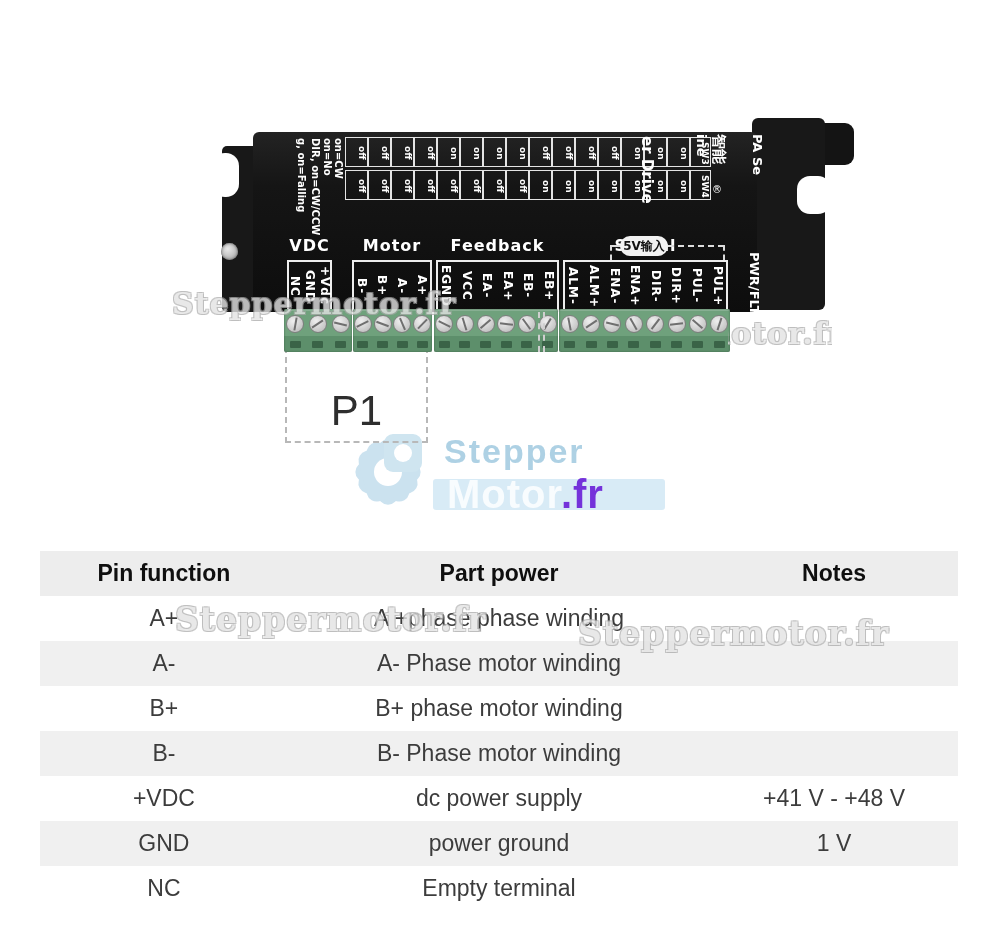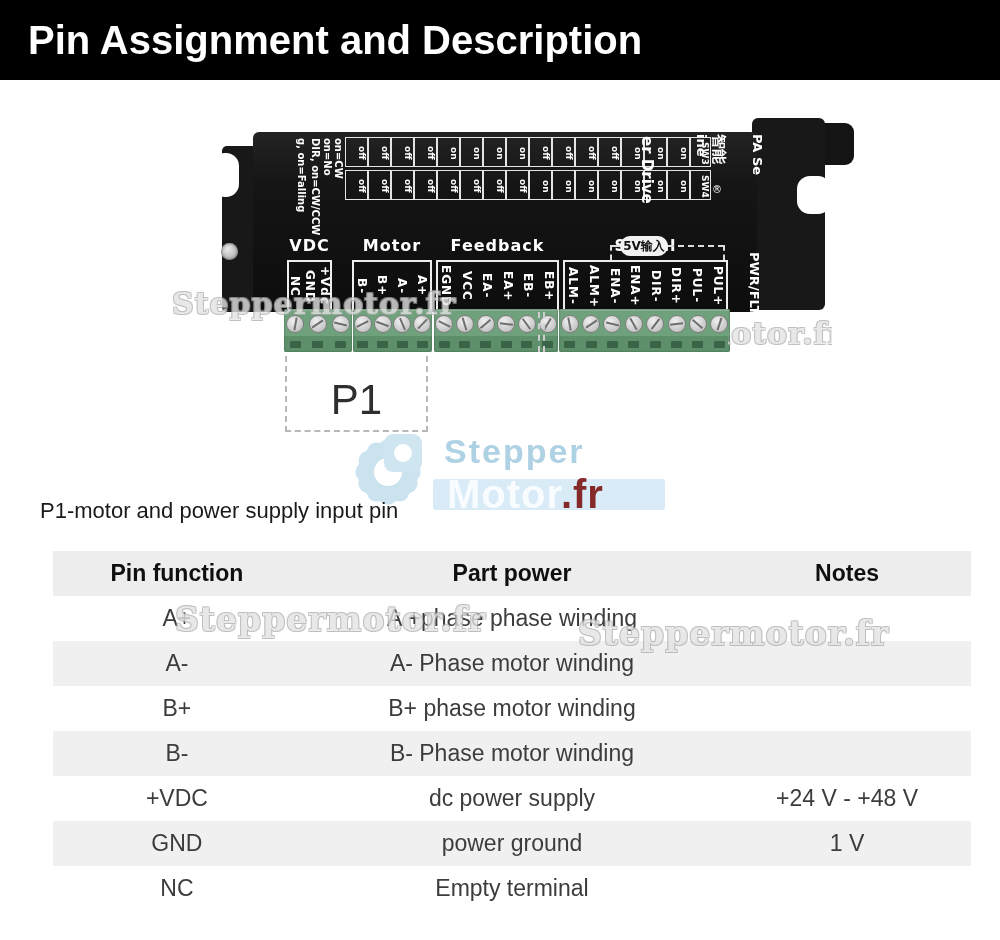--- a/index.html
+++ b/index.html
@@ -73,21 +73,21 @@
             background:linear-gradient(180deg,#8cb497 0 2px, #6fa17c 2px 27px, #5d8f6b 27px 100%);
             box-shadow:inset 0 0 2px #3c5f47; display:flex; flex-direction:column; }
   .screwrow { display:flex; justify-content:space-around; align-items:center; height:29px; }
   .screw { width:18px; height:18px; border-radius:50%; background:radial-gradient(circle at 38% 32%, #efefef, #b5b5b5);
            border:1px solid #7e7e7e; display:flex; align-items:center; justify-content:center; }
   .slot { width:13px; height:2px; background:#6f6f6f; }
   .holerow { display:flex; justify-content:space-around; align-items:center; height:12px; }
   .hole { width:11px; height:7px; background:#3a6347; border-radius:1px; }
 
   
-  .pbox { position:absolute; border:2px dashed #b8b8b8; z-index:1; }
+  .pbox { position:absolute; border:2px dashed #b8b8b8; z-index:1;margin-top:11px; }
   .pbox .plabel { position:absolute; bottom:6px; left:0; right:0; text-align:center; font-size:42px; color:#2e2e2e; }
   .dash-ov { position:absolute; border-left:2px dashed #cfcfcf; z-index:4; }
 
   
   .wm { position:absolute; z-index:6; pointer-events:none; font-family:"DejaVu Serif", serif; font-weight:bold;
         color:rgba(250,250,250,.72); letter-spacing:1px; opacity:.8; white-space:nowrap;
         text-shadow:1px 1px 0 rgba(170,170,170,.8), -1px -1px 0 rgba(170,170,170,.8),
                     1px -1px 0 rgba(170,170,170,.8), -1px 1px 0 rgba(170,170,170,.8); }
   .wm-a { left:172px; top:286px; font-size:30px; }
   .wm-bwrap { position:absolute; left:728px; top:316px; width:104px; height:38px; overflow:hidden; z-index:6; pointer-events:none; }
@@ -100,39 +100,36 @@
   .gear { position:absolute; left:0; top:2px; width:76px; height:76px; }
   .gear .sq { position:absolute; left:12px; top:12px; width:52px; height:52px; background:#c9e1ef; border-radius:10px; }
   .gear .sq.r1 { transform:rotate(15deg);} .gear .sq.r2 { transform:rotate(45deg);} .gear .sq.r3 { transform:rotate(75deg);}
   .gear .hub { position:absolute; left:24px; top:24px; width:28px; height:28px; background:#fff; border-radius:50%; }
   .gear .motor { position:absolute; left:34px; top:0px; width:38px; height:38px; background:#cde4f0; border-radius:9px; }
   .gear .mring { position:absolute; left:44px; top:10px; width:18px; height:18px; background:#fff; border-radius:50%; }
   .logo-stepper { position:absolute; left:94px; top:0px; font-size:34px; font-weight:bold; color:#aacfe3; letter-spacing:2px; }
   .logo-band { position:absolute; left:83px; top:47px; width:232px; height:31px; background:#d6eaf6; border-radius:3px;
                line-height:31px; padding-left:14px; font-size:40px; font-weight:bold; letter-spacing:1px; }
   .logo-band .m  { color:#f8fcfe; }
-  .logo-band .fr { color:#7f1d1d; }
+  .logo-band .fr { color:#6d28d9; }
 
   
   .caption { position:absolute; left:40px; top:498px; font-size:22px; color:#1a1a1a; }
-  .pintable { position:absolute; left:53px; top:551px; width:918px; border-collapse:collapse; table-layout:fixed; }
+  .pintable { position:absolute; left:40px; top:551px; width:918px; border-collapse:collapse; table-layout:fixed; }
   .pintable th { background:#ededed; font-size:23px; font-weight:bold; color:#0f0f0f; height:45px; text-align:center;
                  font-weight:700; }
   .pintable td { font-size:23px; color:#3c3c3c; height:45px; text-align:center; font-weight:400; }
   .pintable tr.alt td { background:#f0f0f0; }
   .c1 { width:27%; } .c2 { width:46%; } .c3 { width:27%; }
 </style>
 </head>
 <body>
 
 <div class="page">
 
-  <div class="topbar">
-    <h1>Pin Assignment and Description</h1>
-  </div>
 
   <div class="bump-tr"></div>
   <div class="tab tab-left"></div>
   <div class="tab tab-right"></div>
   <div class="notch notch-left"></div>
   <div class="notch notch-right"></div>
   <div class="screwhole"></div>
 
   <div class="body">
     <div class="dip" id="dip">
@@ -372,21 +369,20 @@
         <div class="sq r2"></div>
         <div class="sq r3"></div>
       <div class="hub"></div>
         <div class="motor"></div>
         <div class="mring"></div>
     </div>
     <div class="logo-stepper">Stepper</div>
     <div class="logo-band"><span class="m">Motor</span><span class="fr">.fr</span></div>
   </div>
 
-  <div class="caption">P1-motor and power supply input pin</div>
 
   <table class="pintable">
     <colgroup>
         <col class="c1">
         <col class="c2">
         <col class="c3">
       </colgroup>
     <thead>
       <tr>
         <th>Pin function</th>
@@ -411,21 +407,21 @@
           <td></td>
         </tr>
         <tr class="alt">
           <td>B-</td>
           <td>B- Phase motor winding</td>
           <td></td>
         </tr>
         <tr>
           <td>+VDC</td>
           <td>dc power supply</td>
-          <td>+24 V - +48 V</td>
+          <td>+41 V - +48 V</td>
         </tr>
         <tr class="alt">
           <td>GND</td>
           <td>power ground</td>
           <td>1 V</td>
         </tr>
         <tr>
           <td>NC</td>
           <td>Empty terminal</td>
           <td></td>

